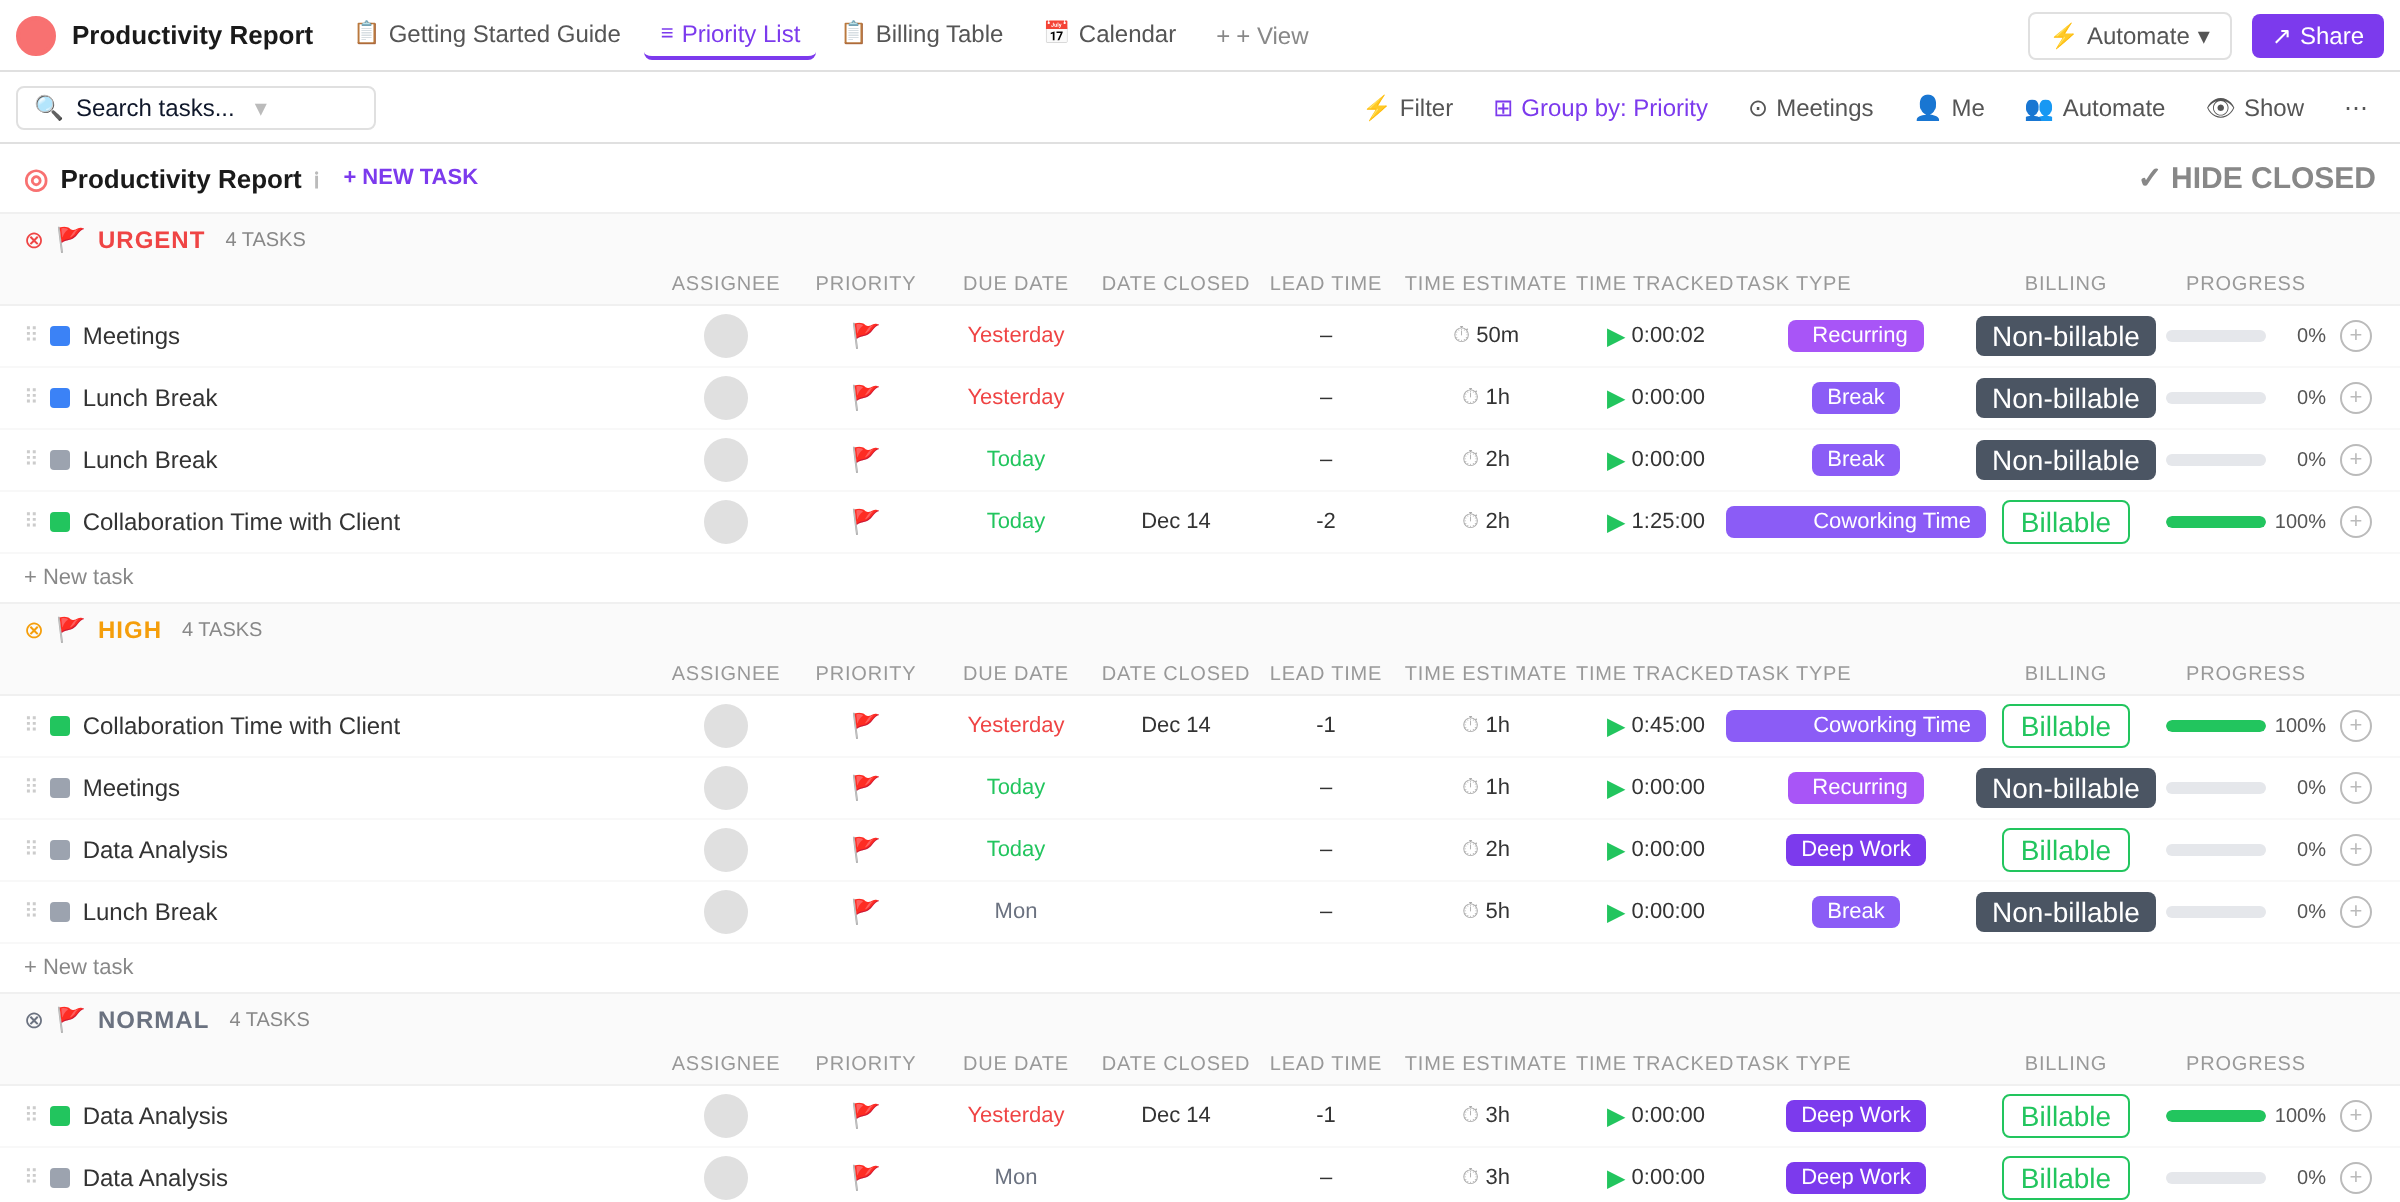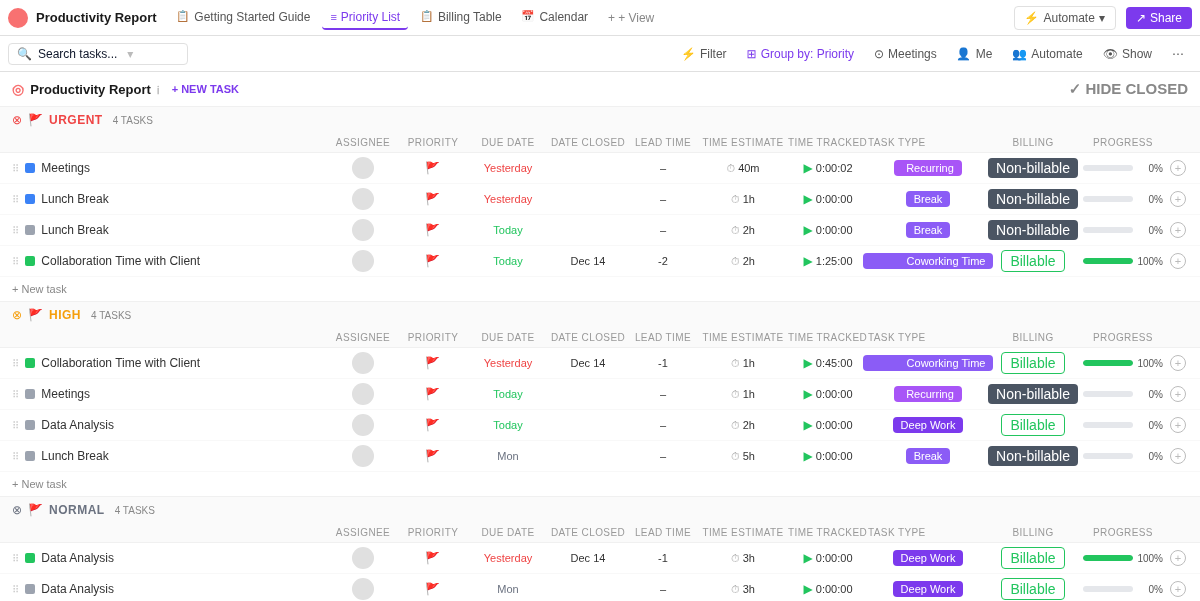--- a/index.html
+++ b/index.html
@@ -216,21 +216,21 @@
         </div>
       <div class="col-due cell">
           <span class="due-date due-red">Yesterday</span>
         </div>
       <div class="col-closed cell">
           <span></span>
         </div>
       <div class="col-lead cell">
           <span>–</span>
         </div>
-      <div class="col-estimate cell"><span style="color:#aaa;">⏱</span>&nbsp;<span>40m</span></div>
+      <div class="col-estimate cell"><span style="color:#aaa;">⏱</span>&nbsp;<span>50m</span></div>
       <div class="col-tracked cell"><span class="play-icon">▶</span>&nbsp;<span>0:00:02</span></div>
       <div class="col-tasktype cell">
           <span class="tag-pill tag-recurring">Recurring</span>
         </div>
       <div class="col-billing cell">
           <span class="billing-pill billing-nonbillable">Non-billable</span>
         </div>
       <div class="col-progress cell">
         <div class="progress-bar-wrap">
           <div class="progress-bar-bg">

